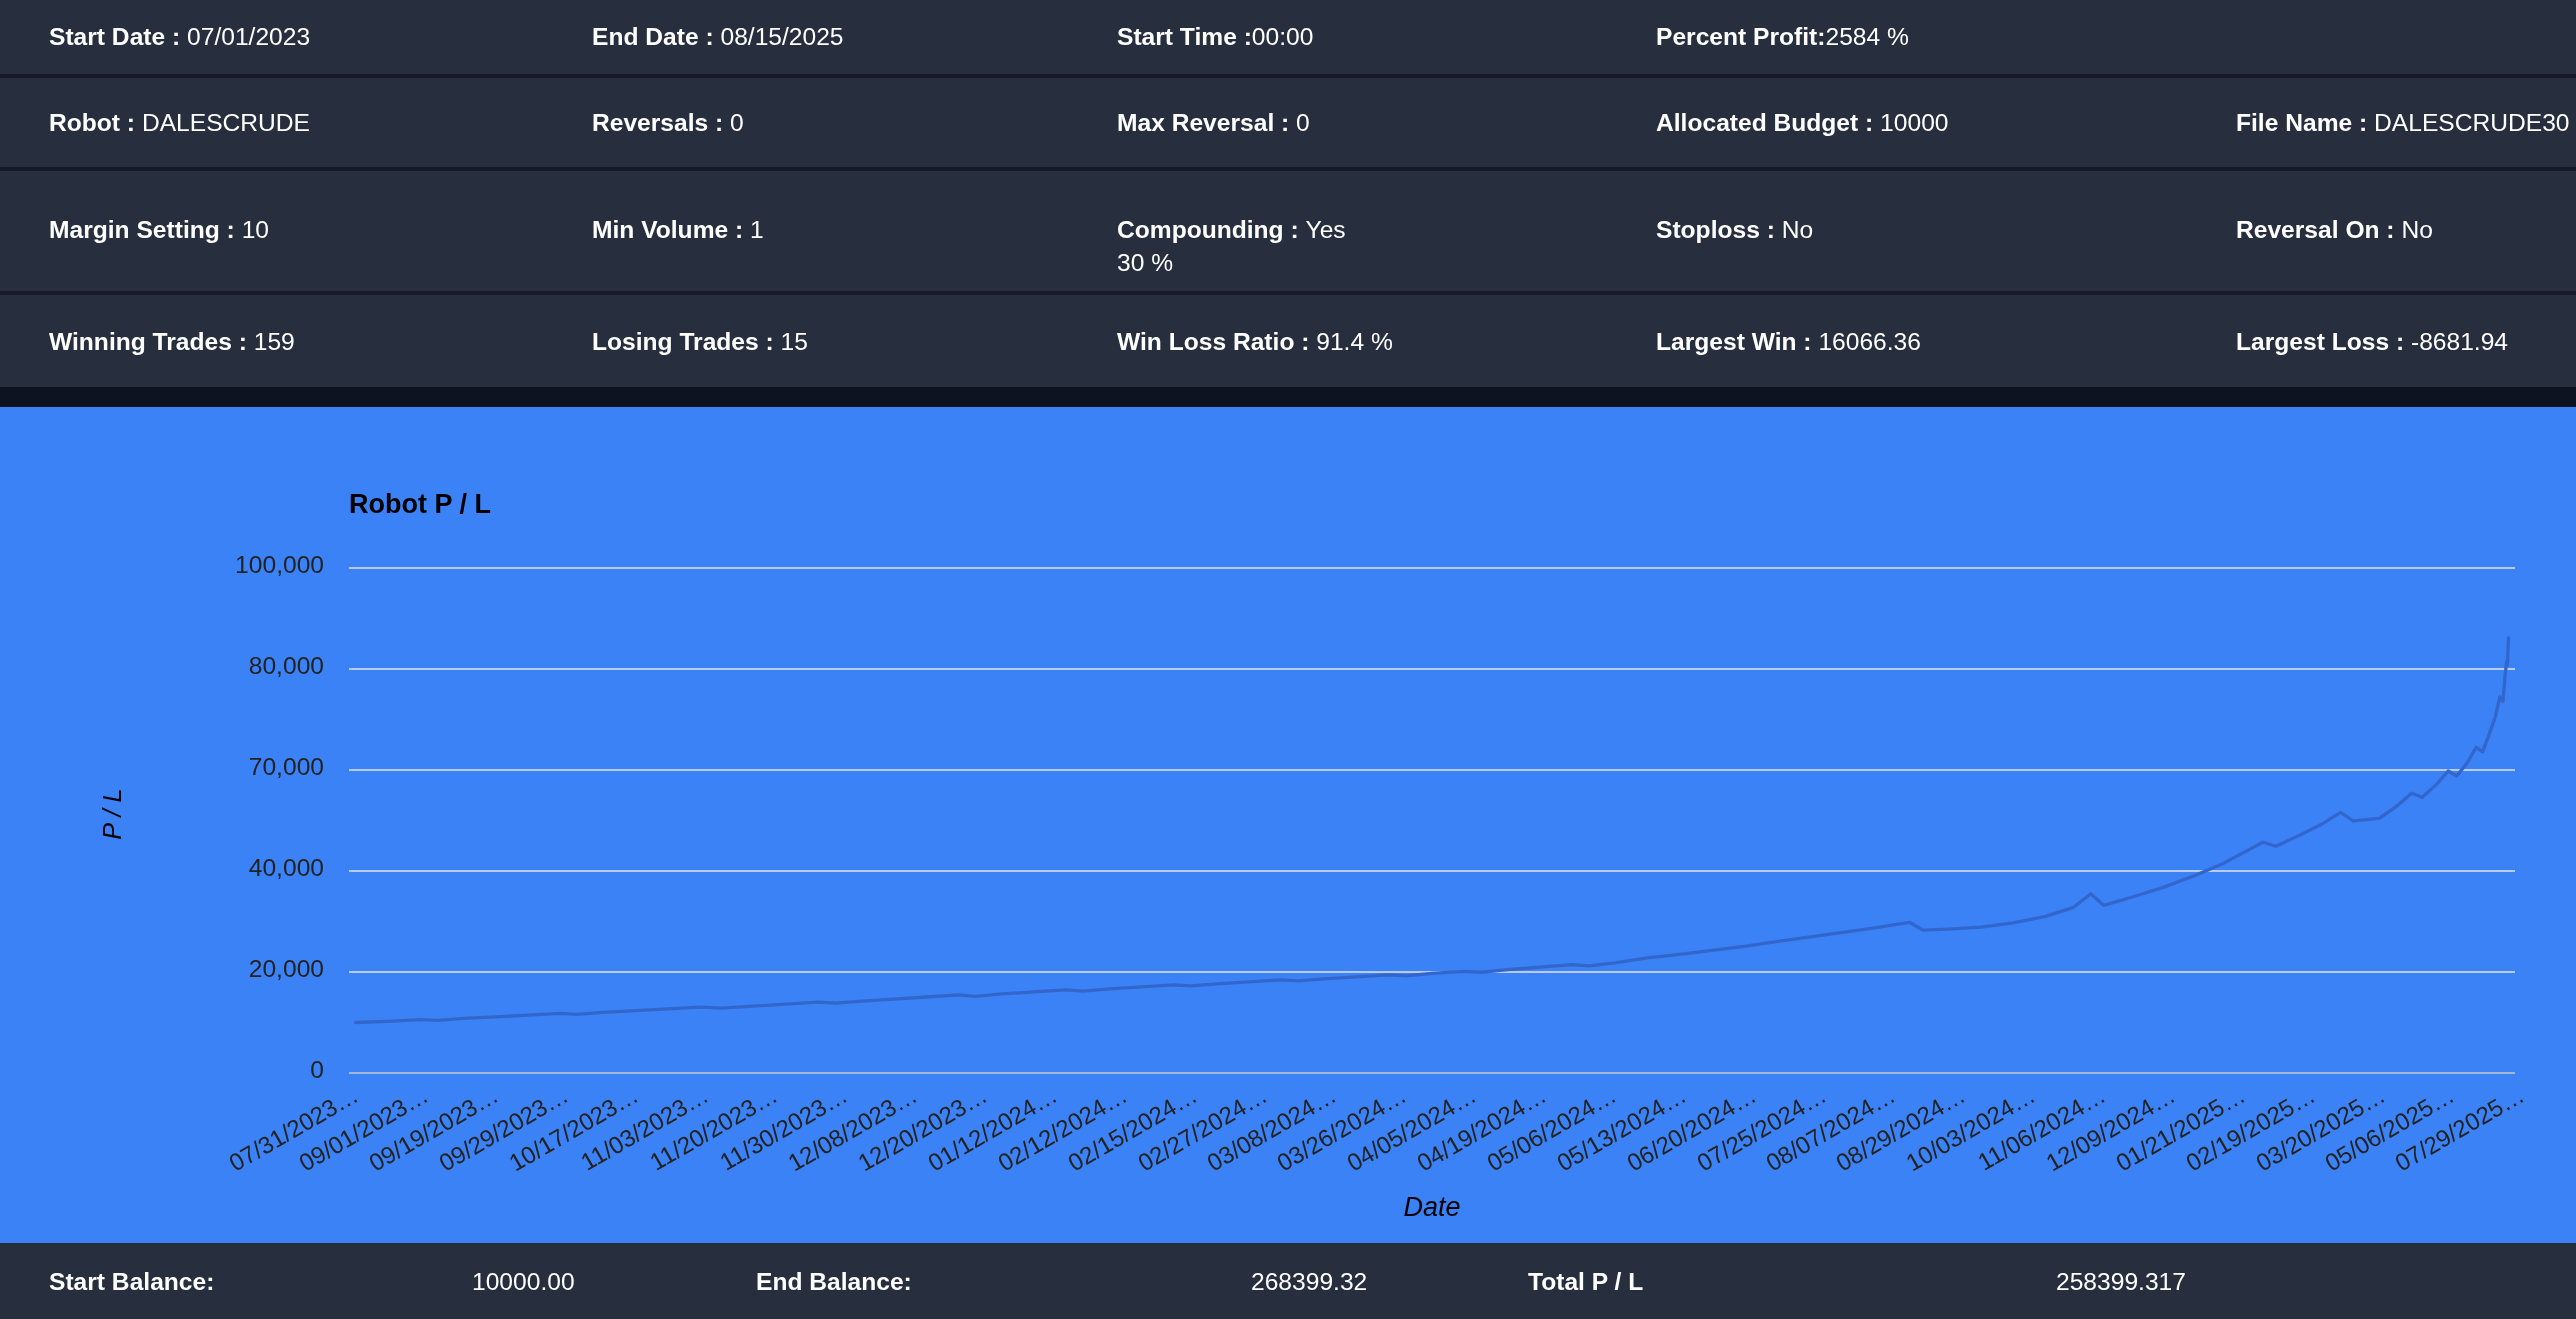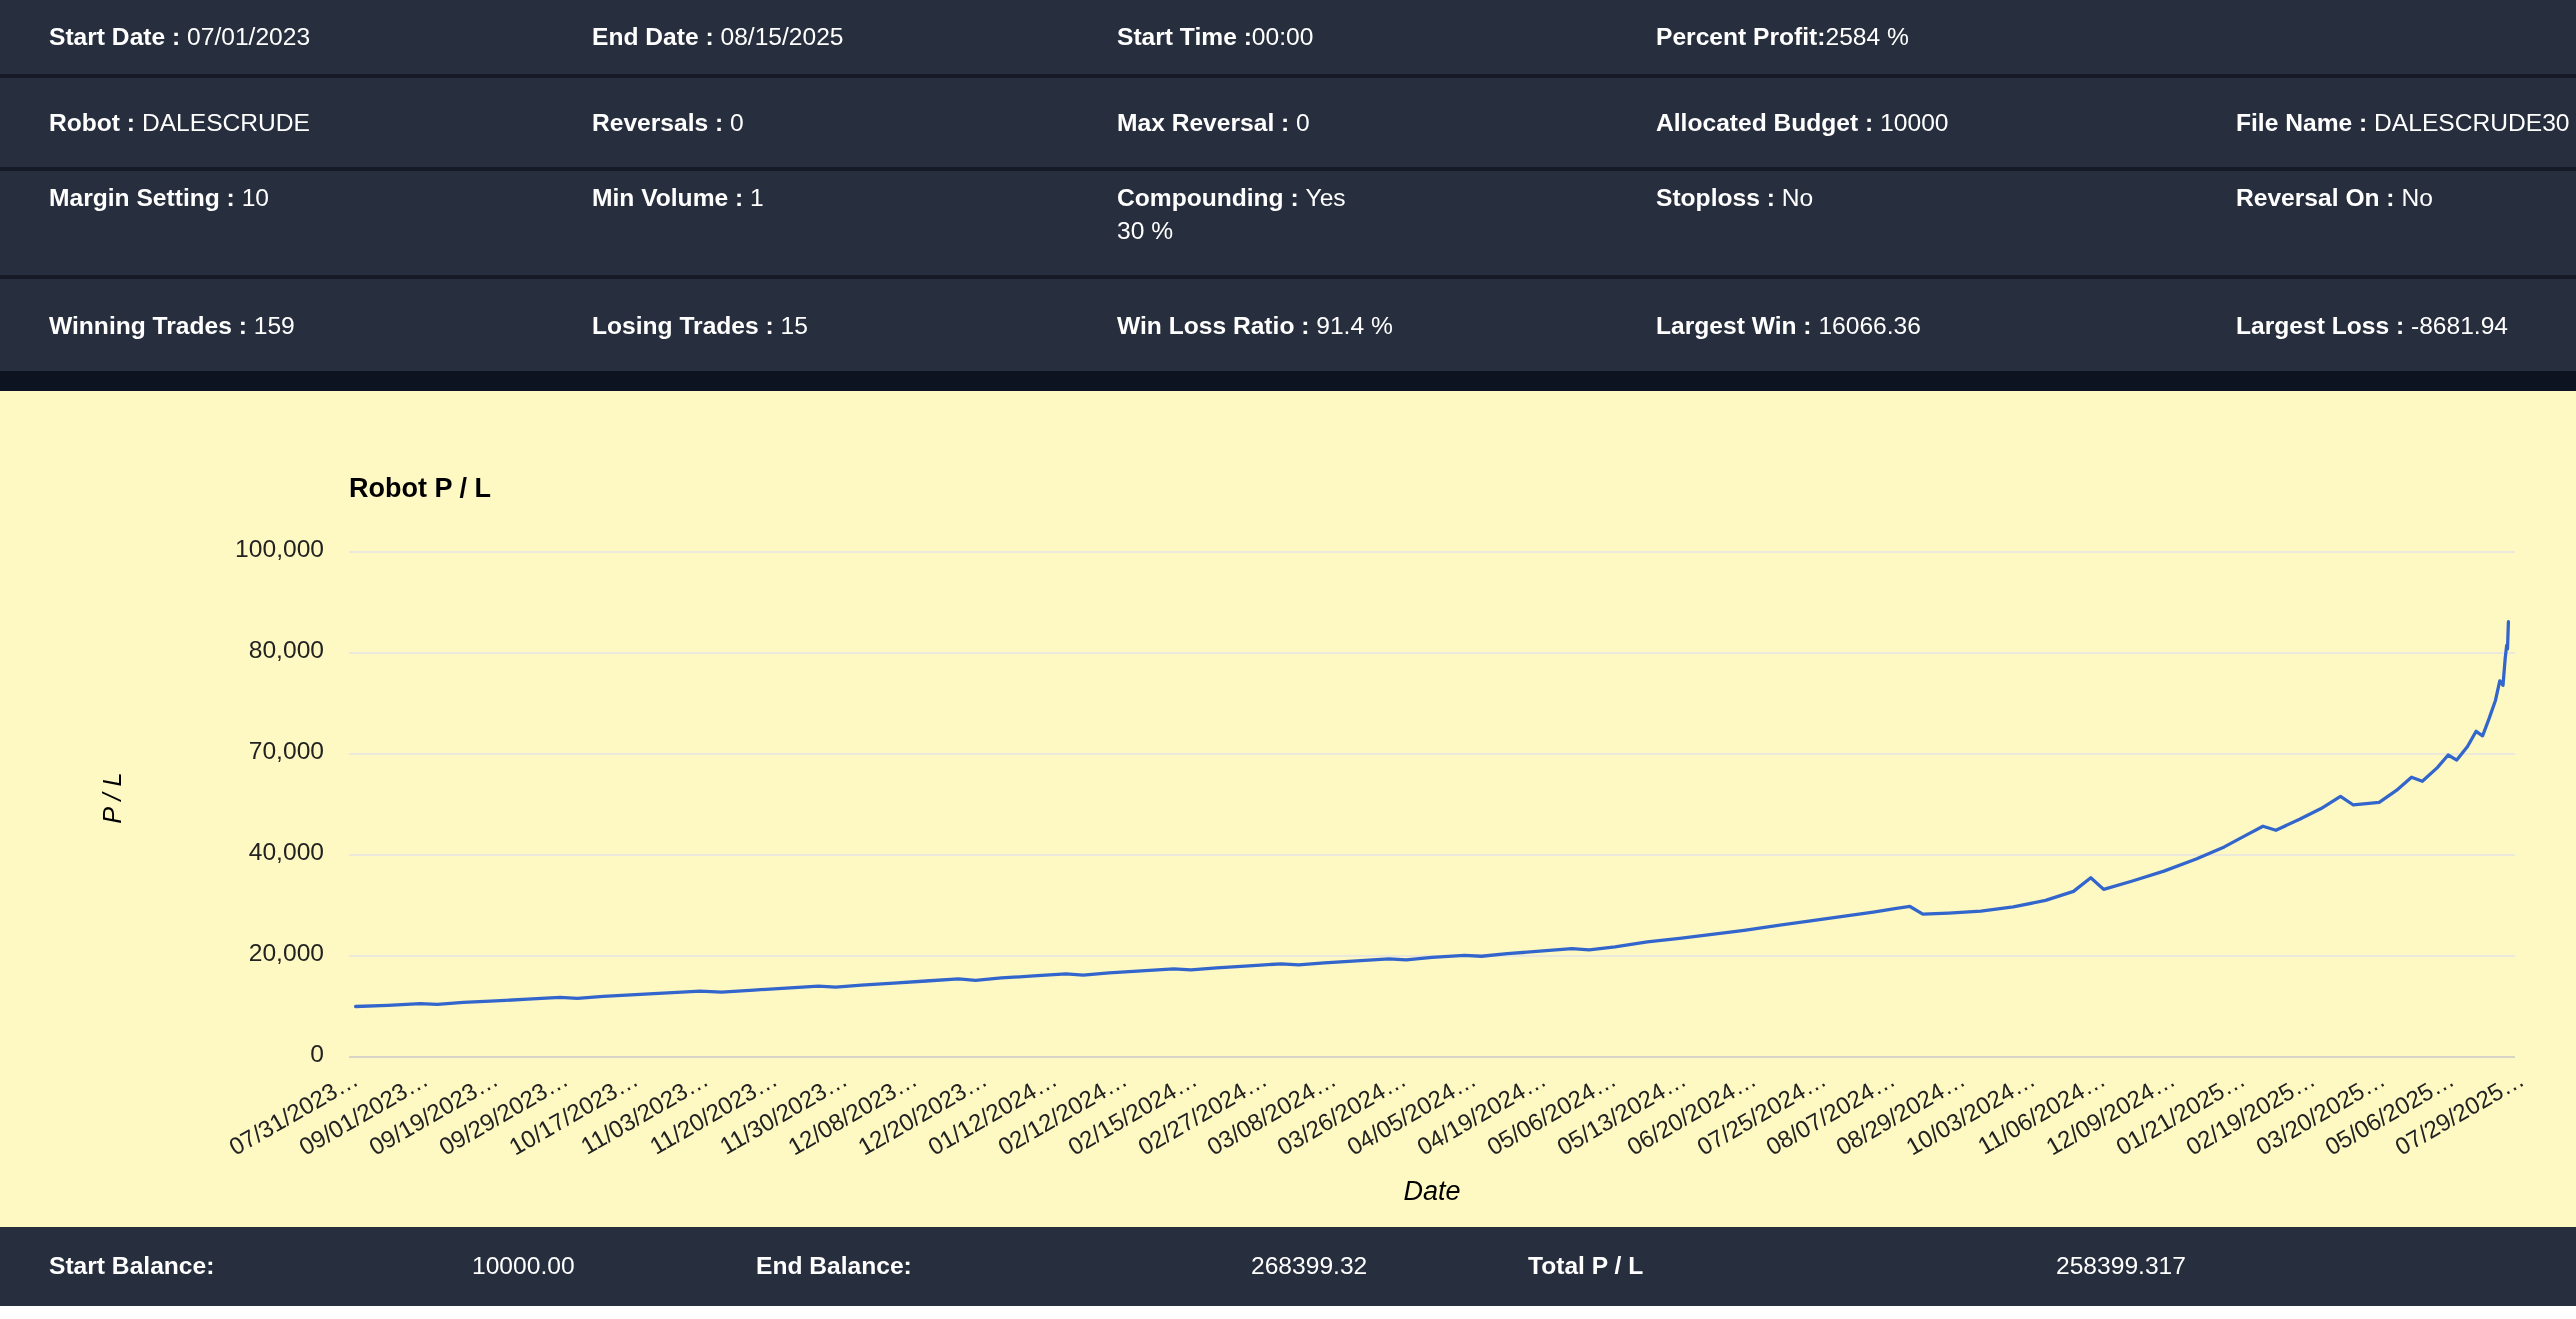--- a/index.html
+++ b/index.html
@@ -6,27 +6,27 @@
   html,body { width:2576px; height:1320px; background:#ffffff; overflow:hidden;
     font-family:"Liberation Sans", sans-serif; }
   
   .statrow { background:#272e3d; display:grid;
     grid-template-columns:543px 525px 539px 580px auto;
     padding-left:49px; align-items:center; color:#ffffff;
     font-size:24.6px; line-height:1.35; }
   .row1 { height:74px; }
   .gap  { height:4.1px; background:#151a26; }
   .row2 { height:89px; }
-  .row3 { height:104px; align-items:start; padding-top:10px; }
+  .row3 { height:120px; align-items:start; padding-top:42px; }
   .row4 { height:92px; }
   .band { height:19.7px; background:#0d1320; }
   .lbl { font-weight:700; }
   .val { white-space:pre-line; }
   
-  .chart { position:relative; height:836px; background:#fef9c3; }
+  .chart { position:relative; height:836px; background:#3b82f6; }
   .chart-title { position:absolute; left:349px; top:82px;
     font-weight:700; font-size:27px; color:#000; }
   .yaxis-title { position:absolute; left:112px; top:407px;
     transform:translate(-50%,-50%) rotate(-90deg);
     font-style:italic; font-size:25.4px; color:#000; white-space:nowrap; }
   .xaxis-title { position:absolute; left:349px; width:2166px; top:785px;
     text-align:center; font-style:italic; font-size:27px; color:#000; }
   .ylab { position:absolute; left:103px; width:221px; text-align:right;
     font-size:24.6px; color:#222; }
   .xlab { position:absolute; top:674px; font-size:24px; color:#222;

